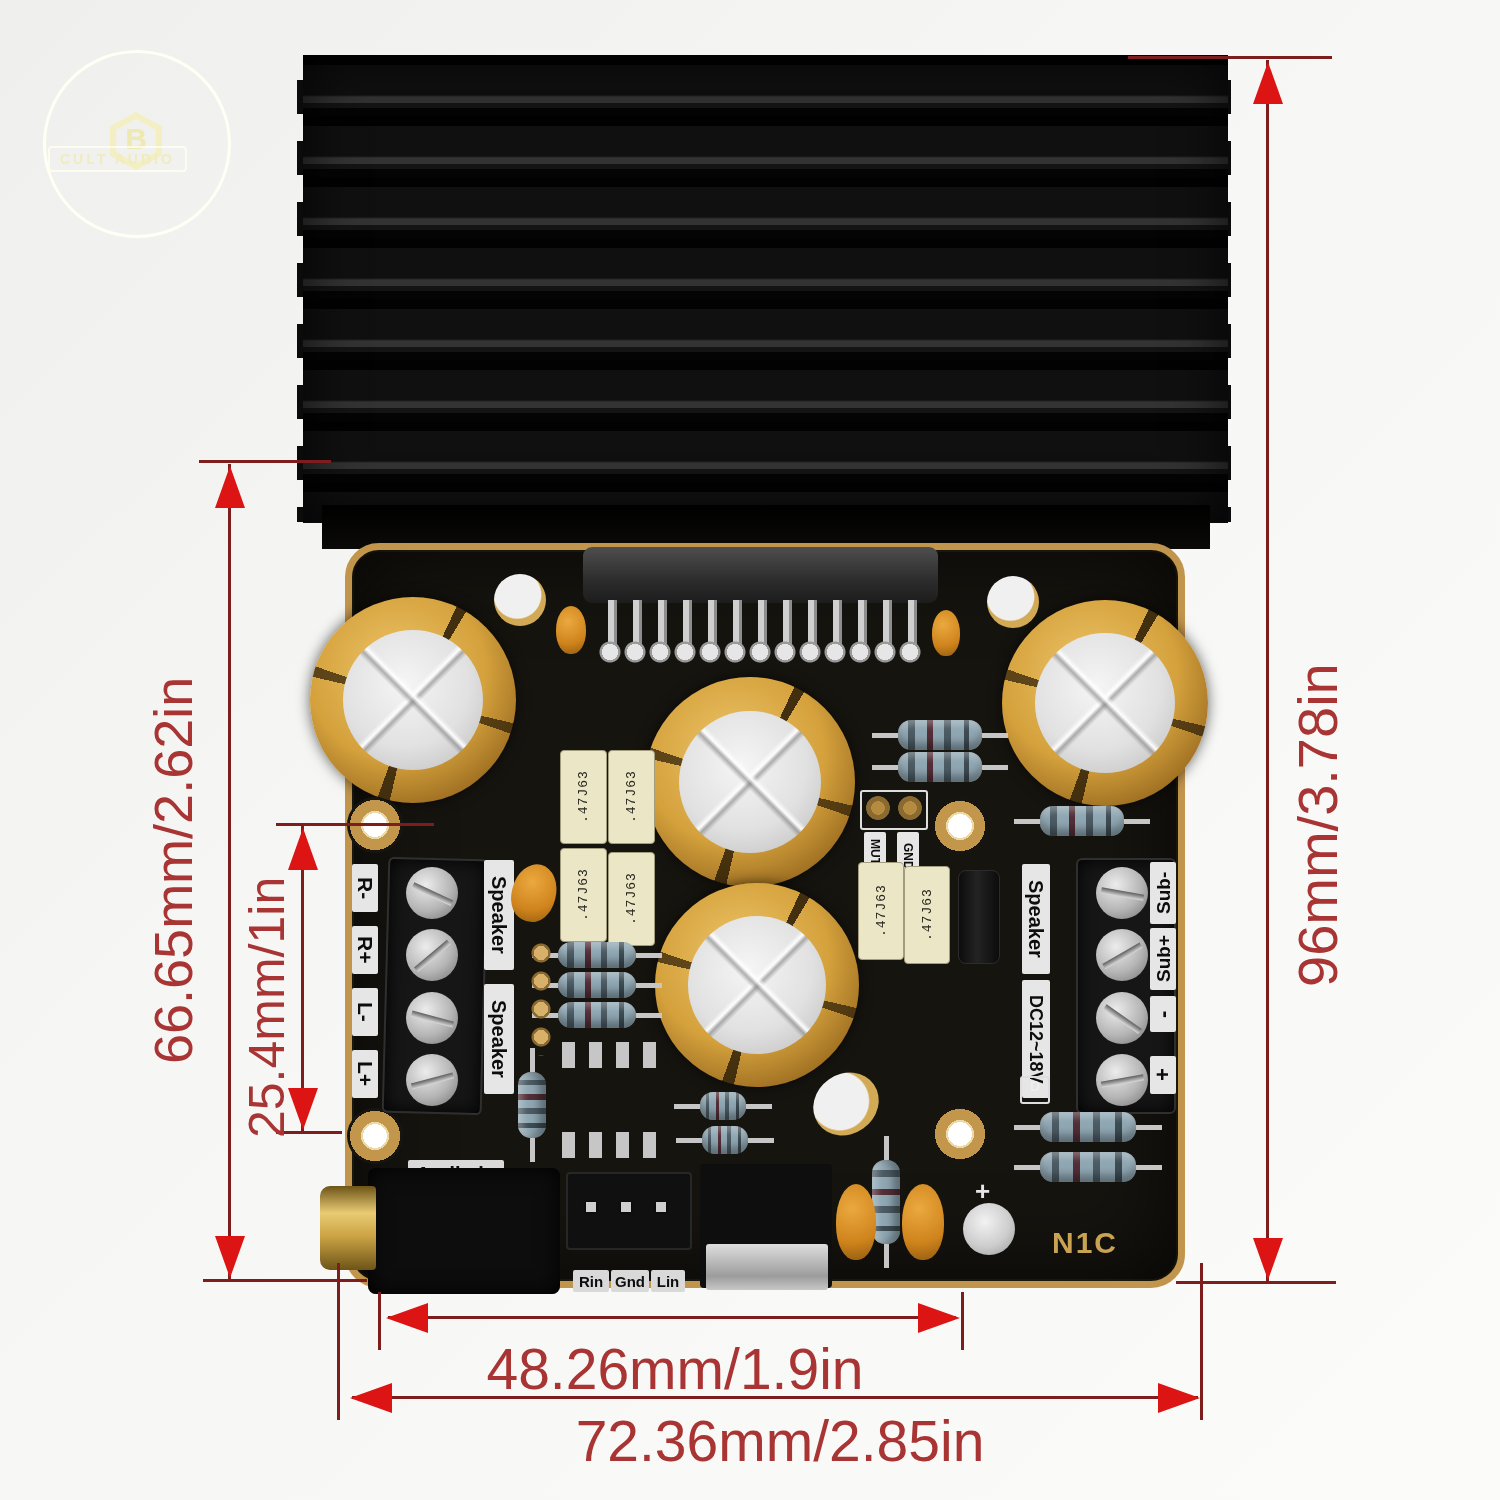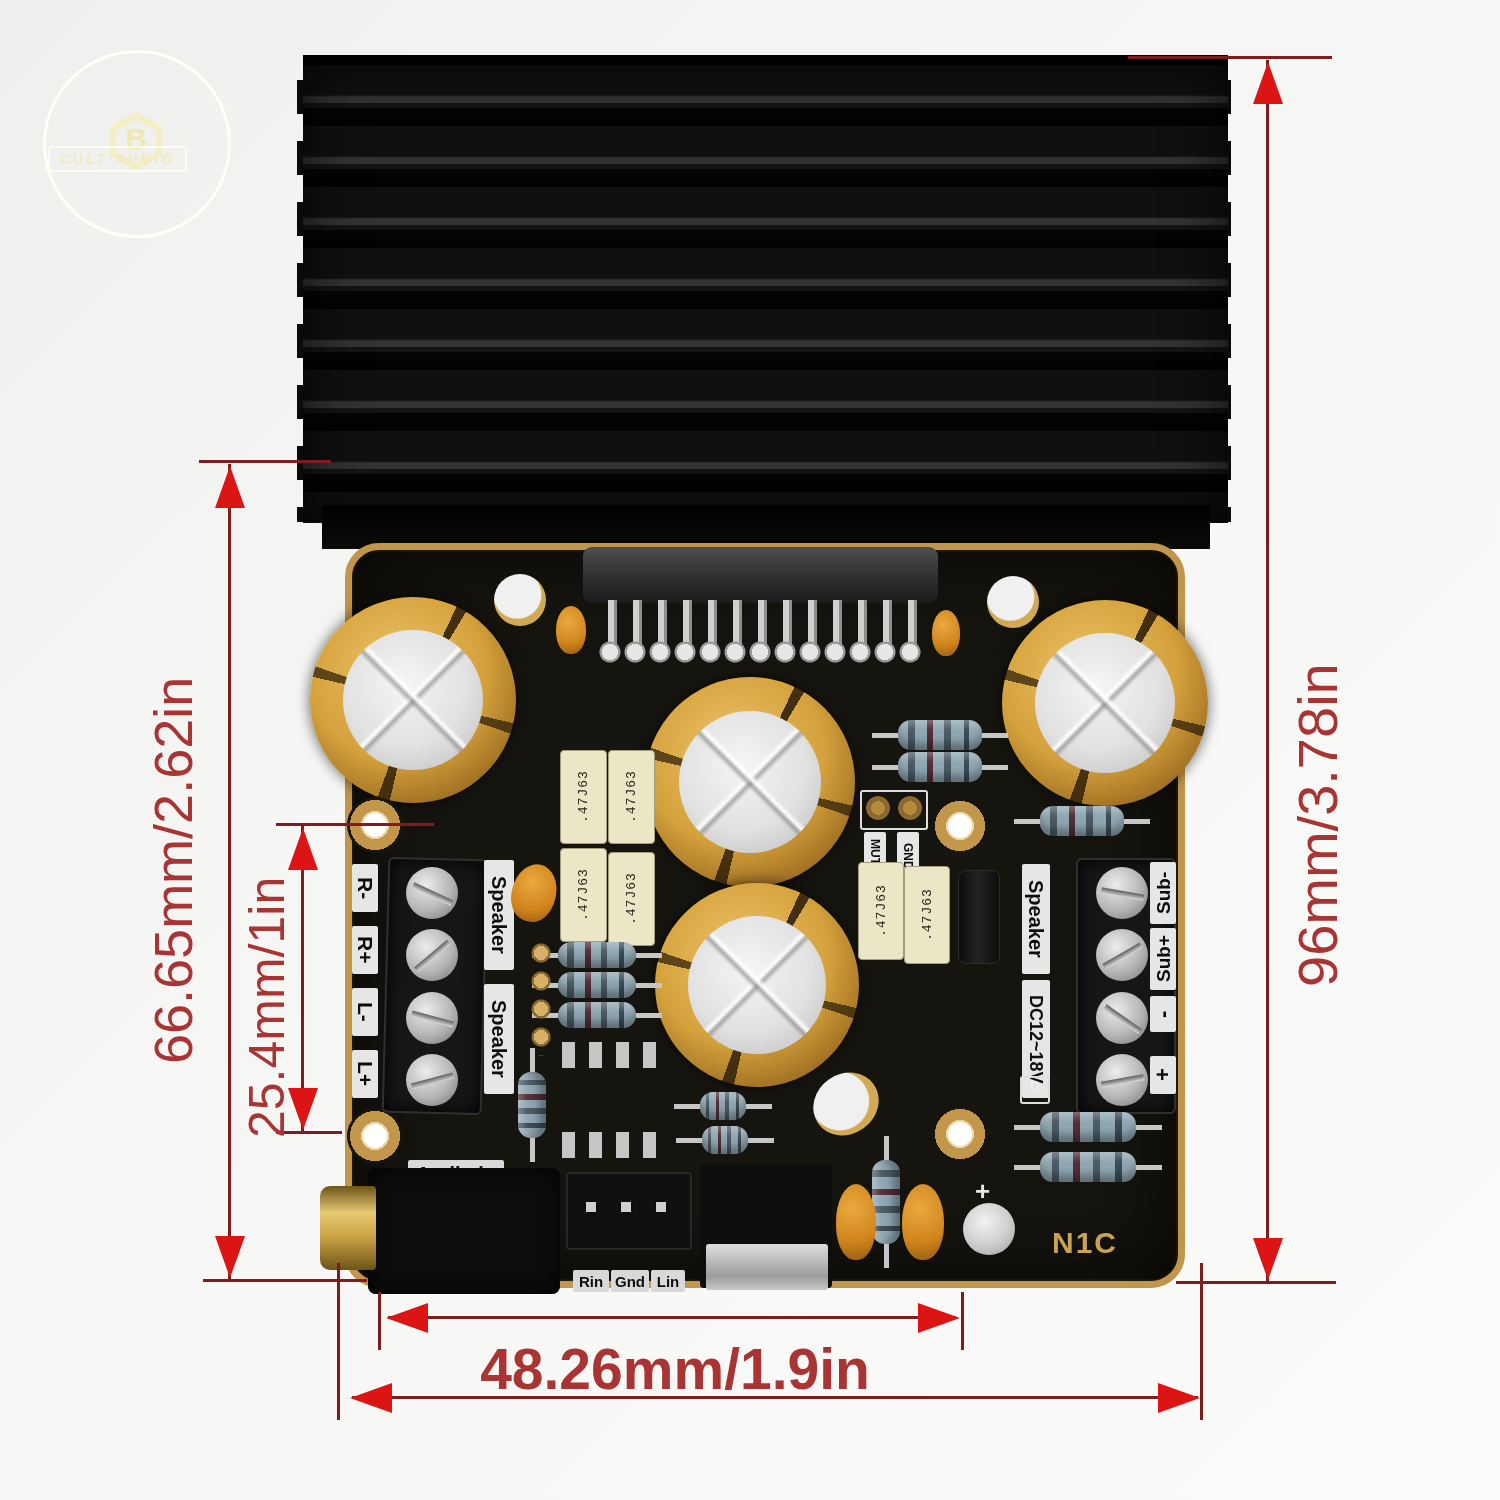--- a/index.html
+++ b/index.html
@@ -90,21 +90,21 @@
   .dcmetal{background:linear-gradient(180deg,#dedede,#9c9c9c 70%,#c7c7c7);border-radius:3px;}
 
   
   .dline{background:#7d1d1d;}
   .arr-up{width:0;height:0;border-left:15px solid transparent;border-right:15px solid transparent;border-bottom:42px solid #dc1414;}
   .arr-dn{width:0;height:0;border-left:15px solid transparent;border-right:15px solid transparent;border-top:42px solid #dc1414;}
   .arr-lf{width:0;height:0;border-top:15px solid transparent;border-bottom:15px solid transparent;border-right:42px solid #dc1414;}
   .arr-rt{width:0;height:0;border-top:15px solid transparent;border-bottom:15px solid transparent;border-left:42px solid #dc1414;}
   .dimtext{color:#a83434;white-space:nowrap;}
   .dimtext.v{writing-mode:vertical-rl;transform:rotate(180deg);display:flex;align-items:center;justify-content:center;}
-  .dimtext.h{display:flex;align-items:center;justify-content:center;font-weight:bold;}
+  .dimtext.h{display:flex;align-items:center;justify-content:center;}
 </style>
 </head>
 <body>
 
 <div class="stage">
 
   <div class="abs wm-circle" style="left:43px;top:50px;width:182px;height:182px;"></div>
   <div class="abs wm-hex" style="left:110px;top:112px;width:52px;height:58px;"></div>
   <div class="abs wm-hex-in" style="left:116px;top:119px;width:40px;height:44px;"></div>
   <div class="abs wm-letter" style="left:110px;top:122px;width:52px;font-size:30px;">B</div>
@@ -246,14 +246,15 @@
   <div class="abs dline" style="left:388px;top:1316px;width:568px;height:3px;"></div>
   <div class="abs arr-lf" style="left:386px;top:1303px;"></div>
   <div class="abs arr-rt" style="left:918px;top:1303px;"></div>
   <div class="abs dimtext h" style="left:400px;top:1336px;width:550px;height:66px;font-size:57px;">48.26mm/1.9in</div>
 
   <div class="abs dline" style="left:337px;top:1263px;width:3px;height:157px;"></div>
   <div class="abs dline" style="left:1200px;top:1263px;width:3px;height:157px;"></div>
   <div class="abs dline" style="left:352px;top:1396px;width:846px;height:3px;"></div>
   <div class="abs arr-lf" style="left:350px;top:1383px;"></div>
   <div class="abs arr-rt" style="left:1158px;top:1383px;"></div>
+  <div class="abs dimtext h" style="left:430px;top:1408px;width:700px;height:66px;font-size:57px;">72.36mm/2.85in</div>
 
 </div>
 
 </body></html>

